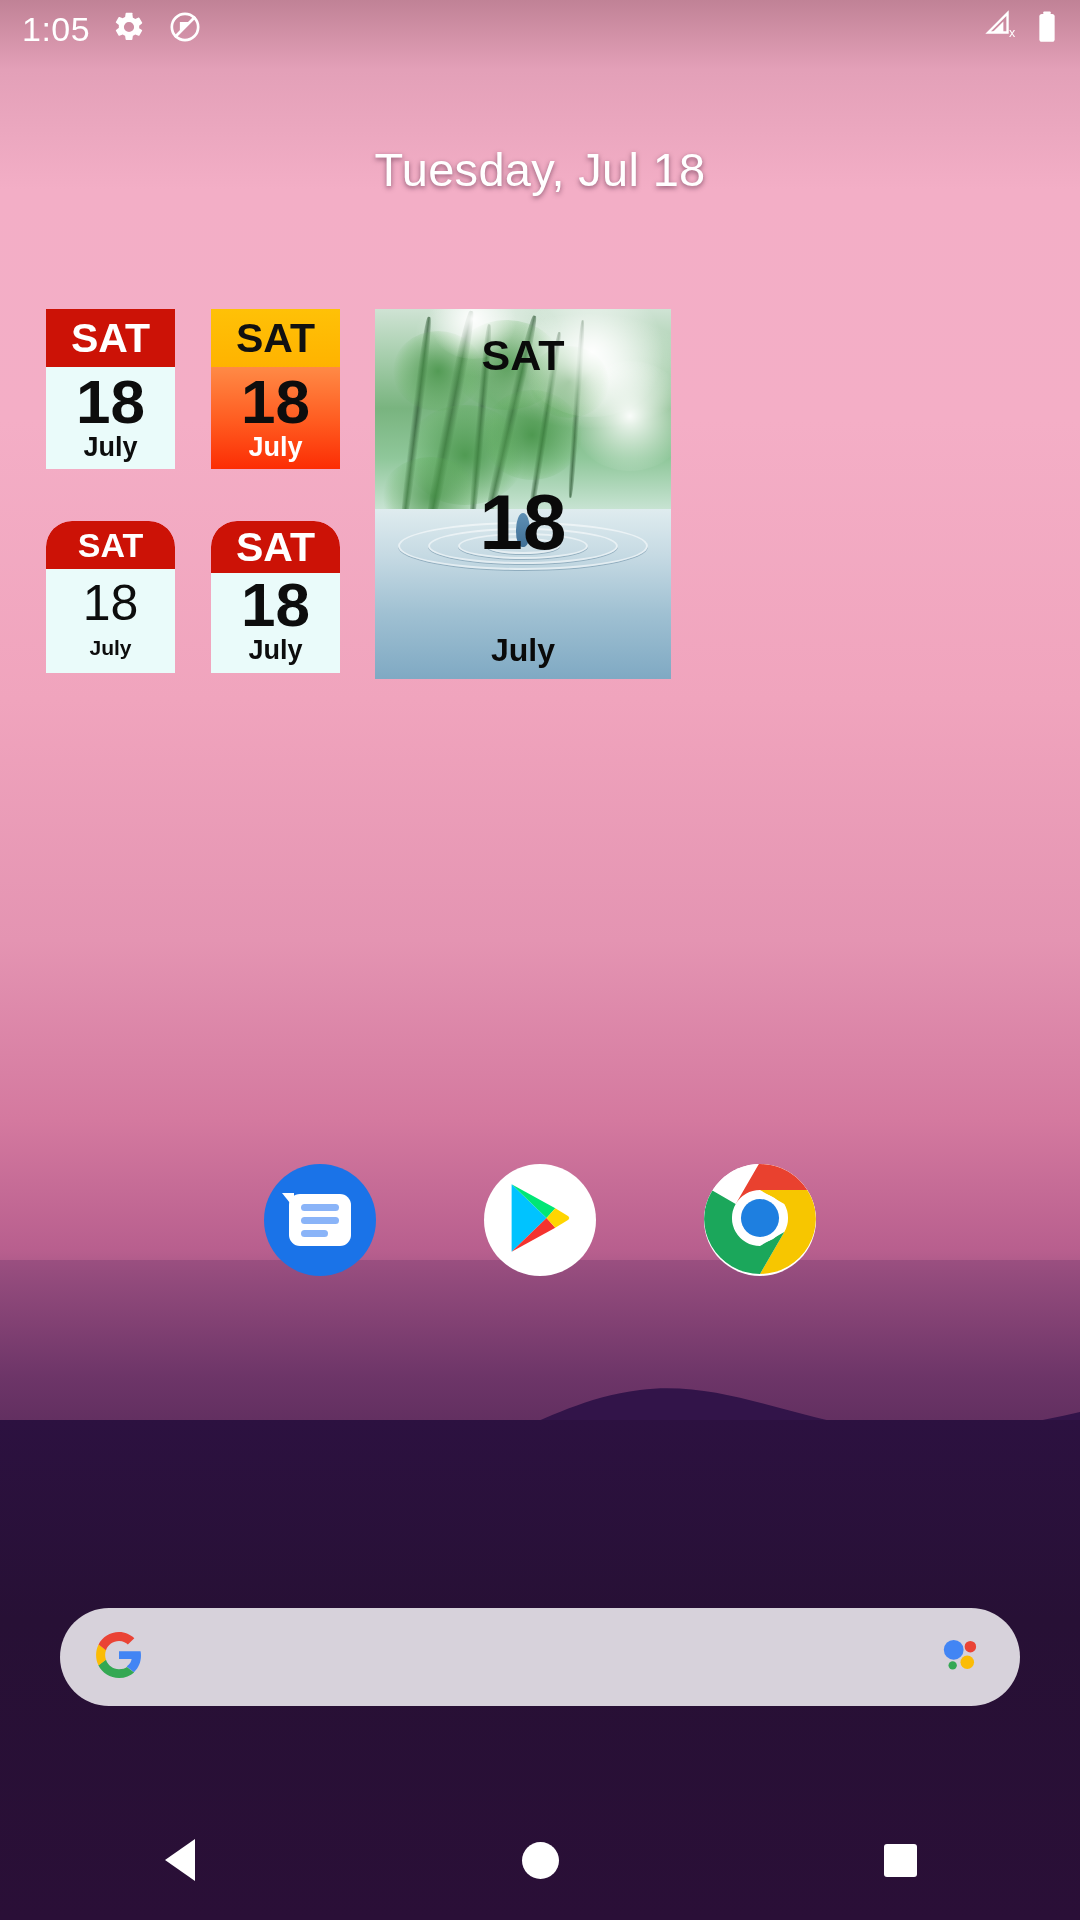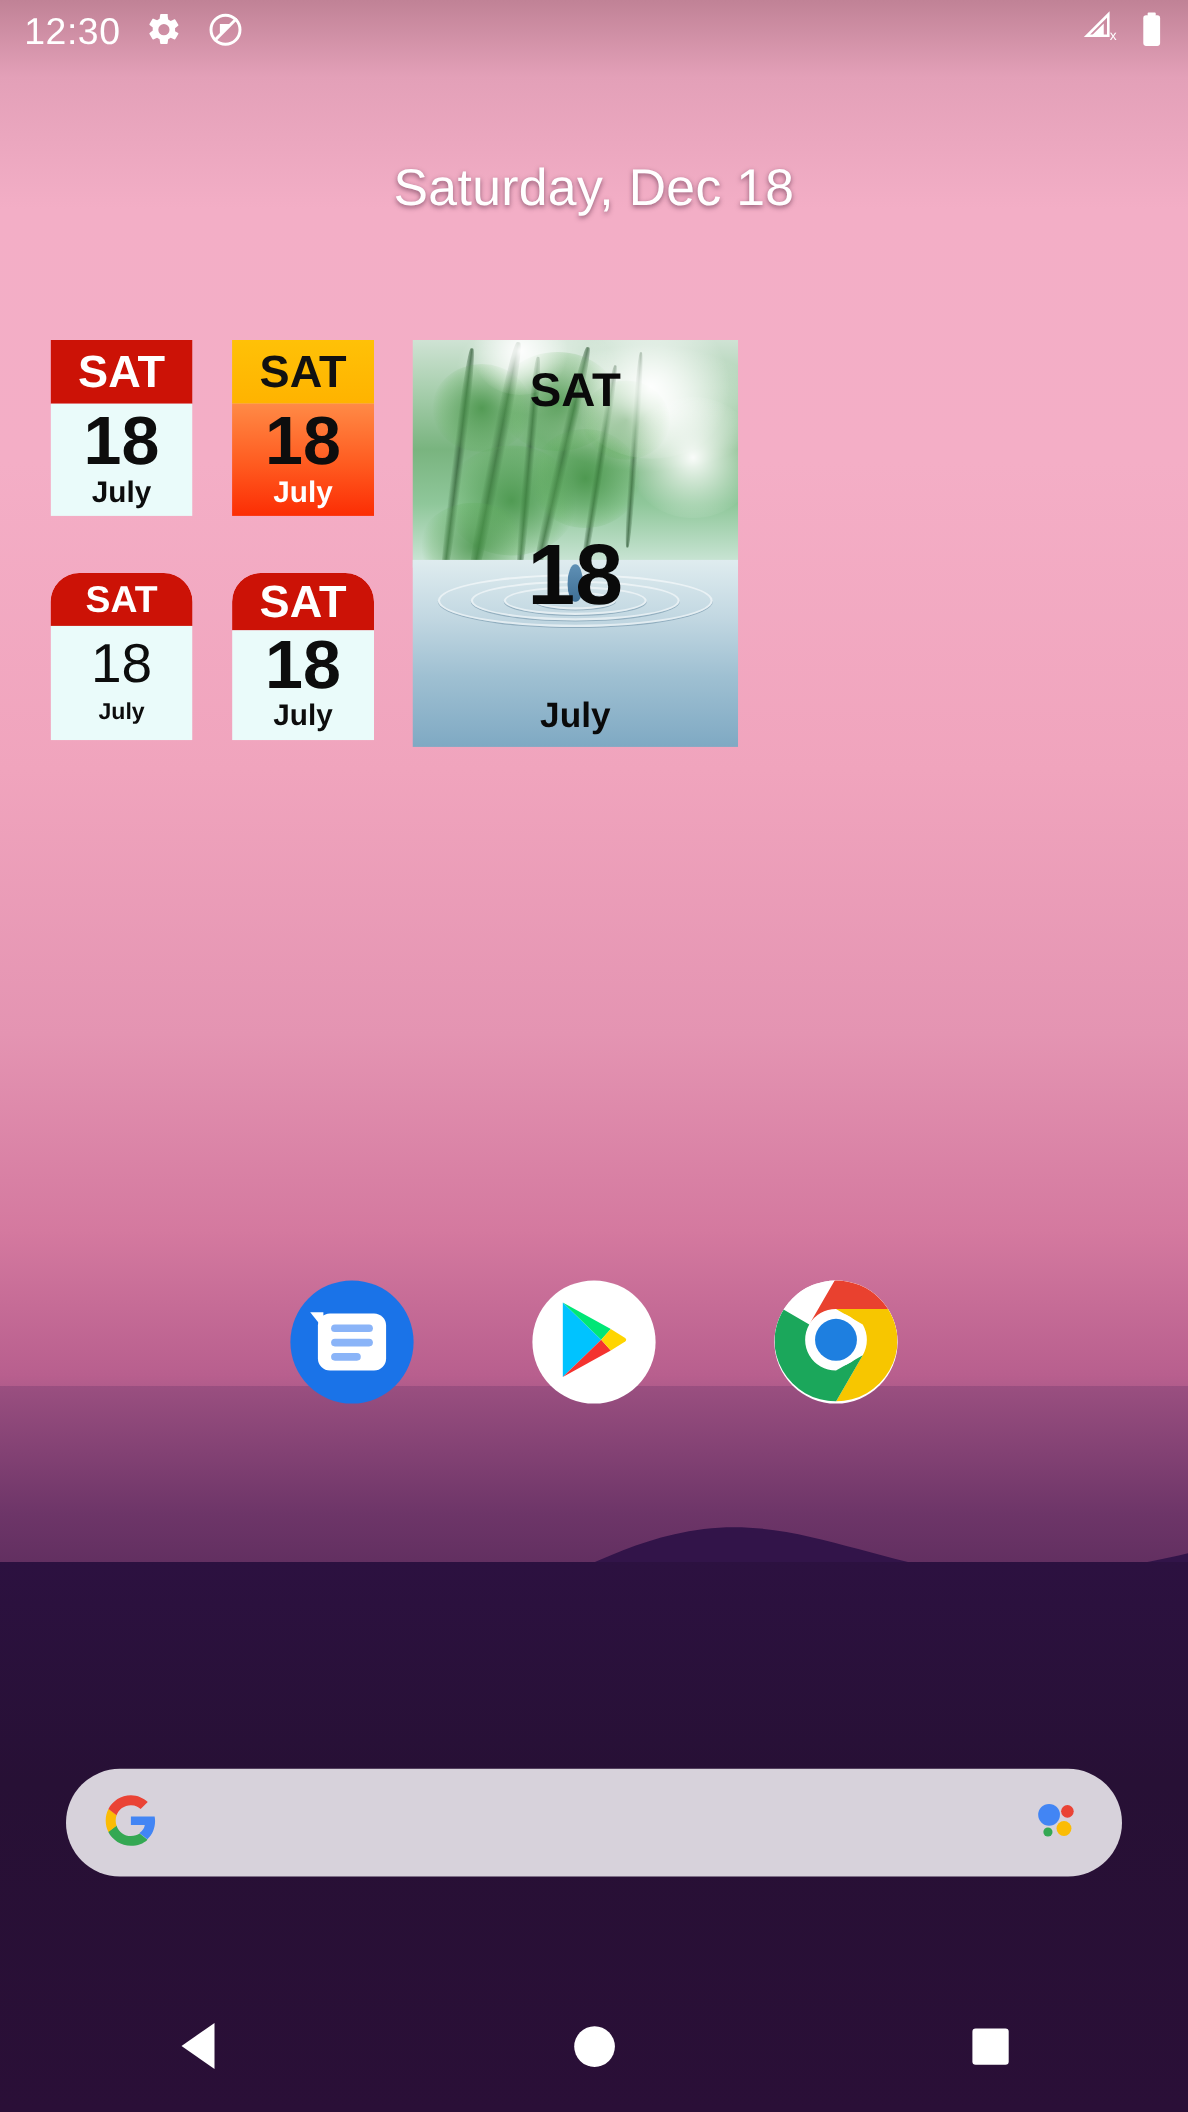--- a/index.html
+++ b/index.html
@@ -213,21 +213,21 @@
              C950,198 1020,186 1080,172 L1080,400 L0,400 Z" fill="#321449"></path>
     <path d="M0,300 C120,288 210,262 320,268 C430,274 500,300 610,292
              C720,284 800,252 900,248 C980,245 1040,256 1080,262
              L1080,400 L0,400 Z" fill="#2a1039"></path>
   </svg>
   <div class="wp-ground"></div>
 </div>
 
 <div id="statusbar">
   <div id="sb-left">
-    <span id="sb-clock">12:30</span>
+    <span id="sb-clock">1:05</span>
     <span>
       <svg width="34" height="34" viewBox="0 0 24 24" fill="#ffffff">
         <path d="M19.14,12.94a7.07,7.07,0,0,0,0-1.88l2-1.58a.5.5,0,0,0,.12-.62l-1.9-3.3a.5.5,0,0,0-.6-.22l-2.39,1a7,7,0,0,0-1.62-.94l-.36-2.54A.5.5,0,0,0,13.9,2H10.1a.5.5,0,0,0-.49.42L9.25,4.96a7.27,7.27,0,0,0-1.62.94l-2.39-1a.5.5,0,0,0-.6.22L2.74,8.42a.5.5,0,0,0,.12.62l2,1.58a7.07,7.07,0,0,0,0,1.88l-2,1.58a.5.5,0,0,0-.12.62l1.9,3.3a.5.5,0,0,0,.6.22l2.39-1a7,7,0,0,0,1.62.94l.36,2.54a.5.5,0,0,0,.49.42h3.8a.5.5,0,0,0,.49-.42l.36-2.54a7.27,7.27,0,0,0,1.62-.94l2.39,1a.5.5,0,0,0,.6-.22l1.9-3.3a.5.5,0,0,0-.12-.62ZM12,15.6A3.6,3.6,0,1,1,15.6,12,3.6,3.6,0,0,1,12,15.6Z"></path>
       </svg>
     </span>
     <span>
       <svg width="34" height="34" viewBox="0 0 24 24">
         <circle cx="12" cy="12" r="9.3" fill="none" stroke="#ffffff" stroke-width="1.9"></circle>
         <path d="M15.6,8.4 L8.4,8.4 L8.4,15.6 Z" fill="#ffffff"></path>
         <line x1="4.8" y1="19.2" x2="19.2" y2="4.8" stroke="#ffffff" stroke-width="1.9"></line>
@@ -244,21 +244,21 @@
     </span>
     <span>
       <svg width="22" height="34" viewBox="0 0 14 24" fill="#ffffff">
         <rect x="4.4" y="1" width="5.2" height="2.2" rx="0.6"></rect>
         <rect x="1.6" y="2.8" width="10.8" height="19.6" rx="1.8"></rect>
       </svg>
     </span>
   </div>
 </div>
 
-<div id="date-header">Saturday, Dec 18</div>
+<div id="date-header">Tuesday, Jul 18</div>
 
 <div id="widgets">
 
   <div id="w1" class="cal-w">
     <div class="cal-head">SAT</div>
     <div class="cal-body">
       <div class="cal-day">18</div>
       <div class="cal-month">July</div>
     </div>
   </div>

